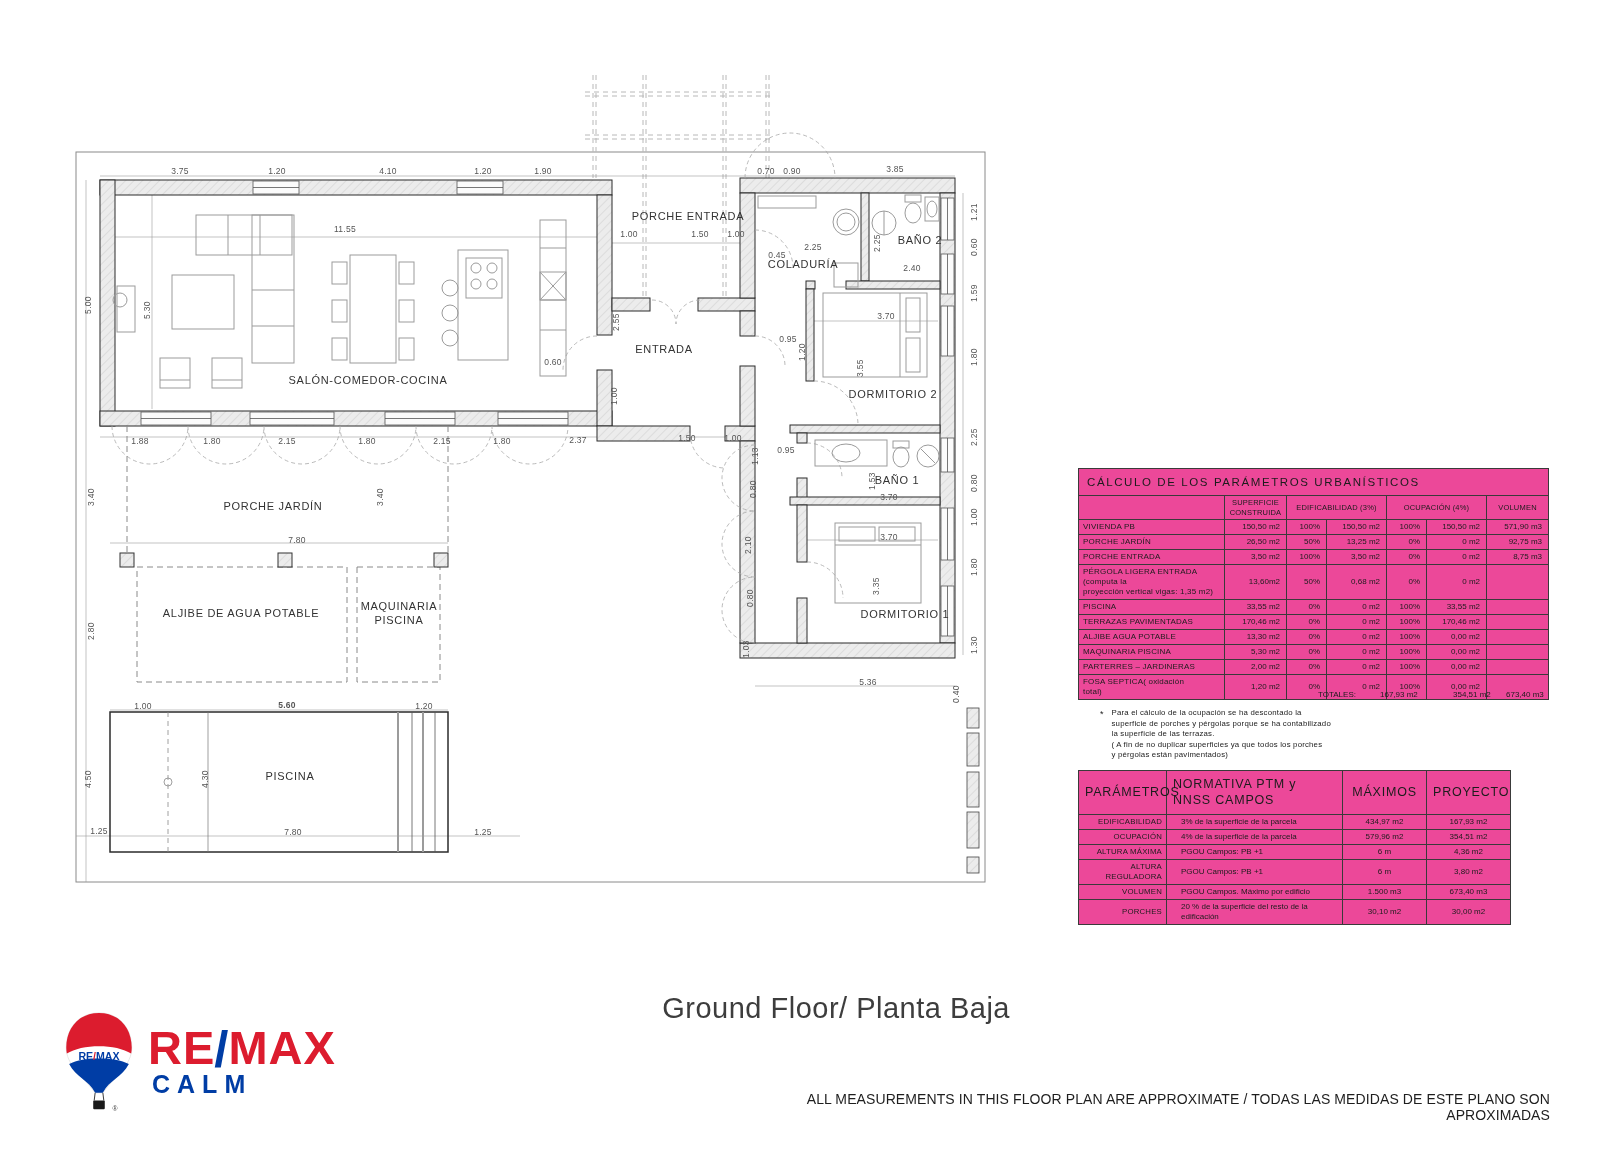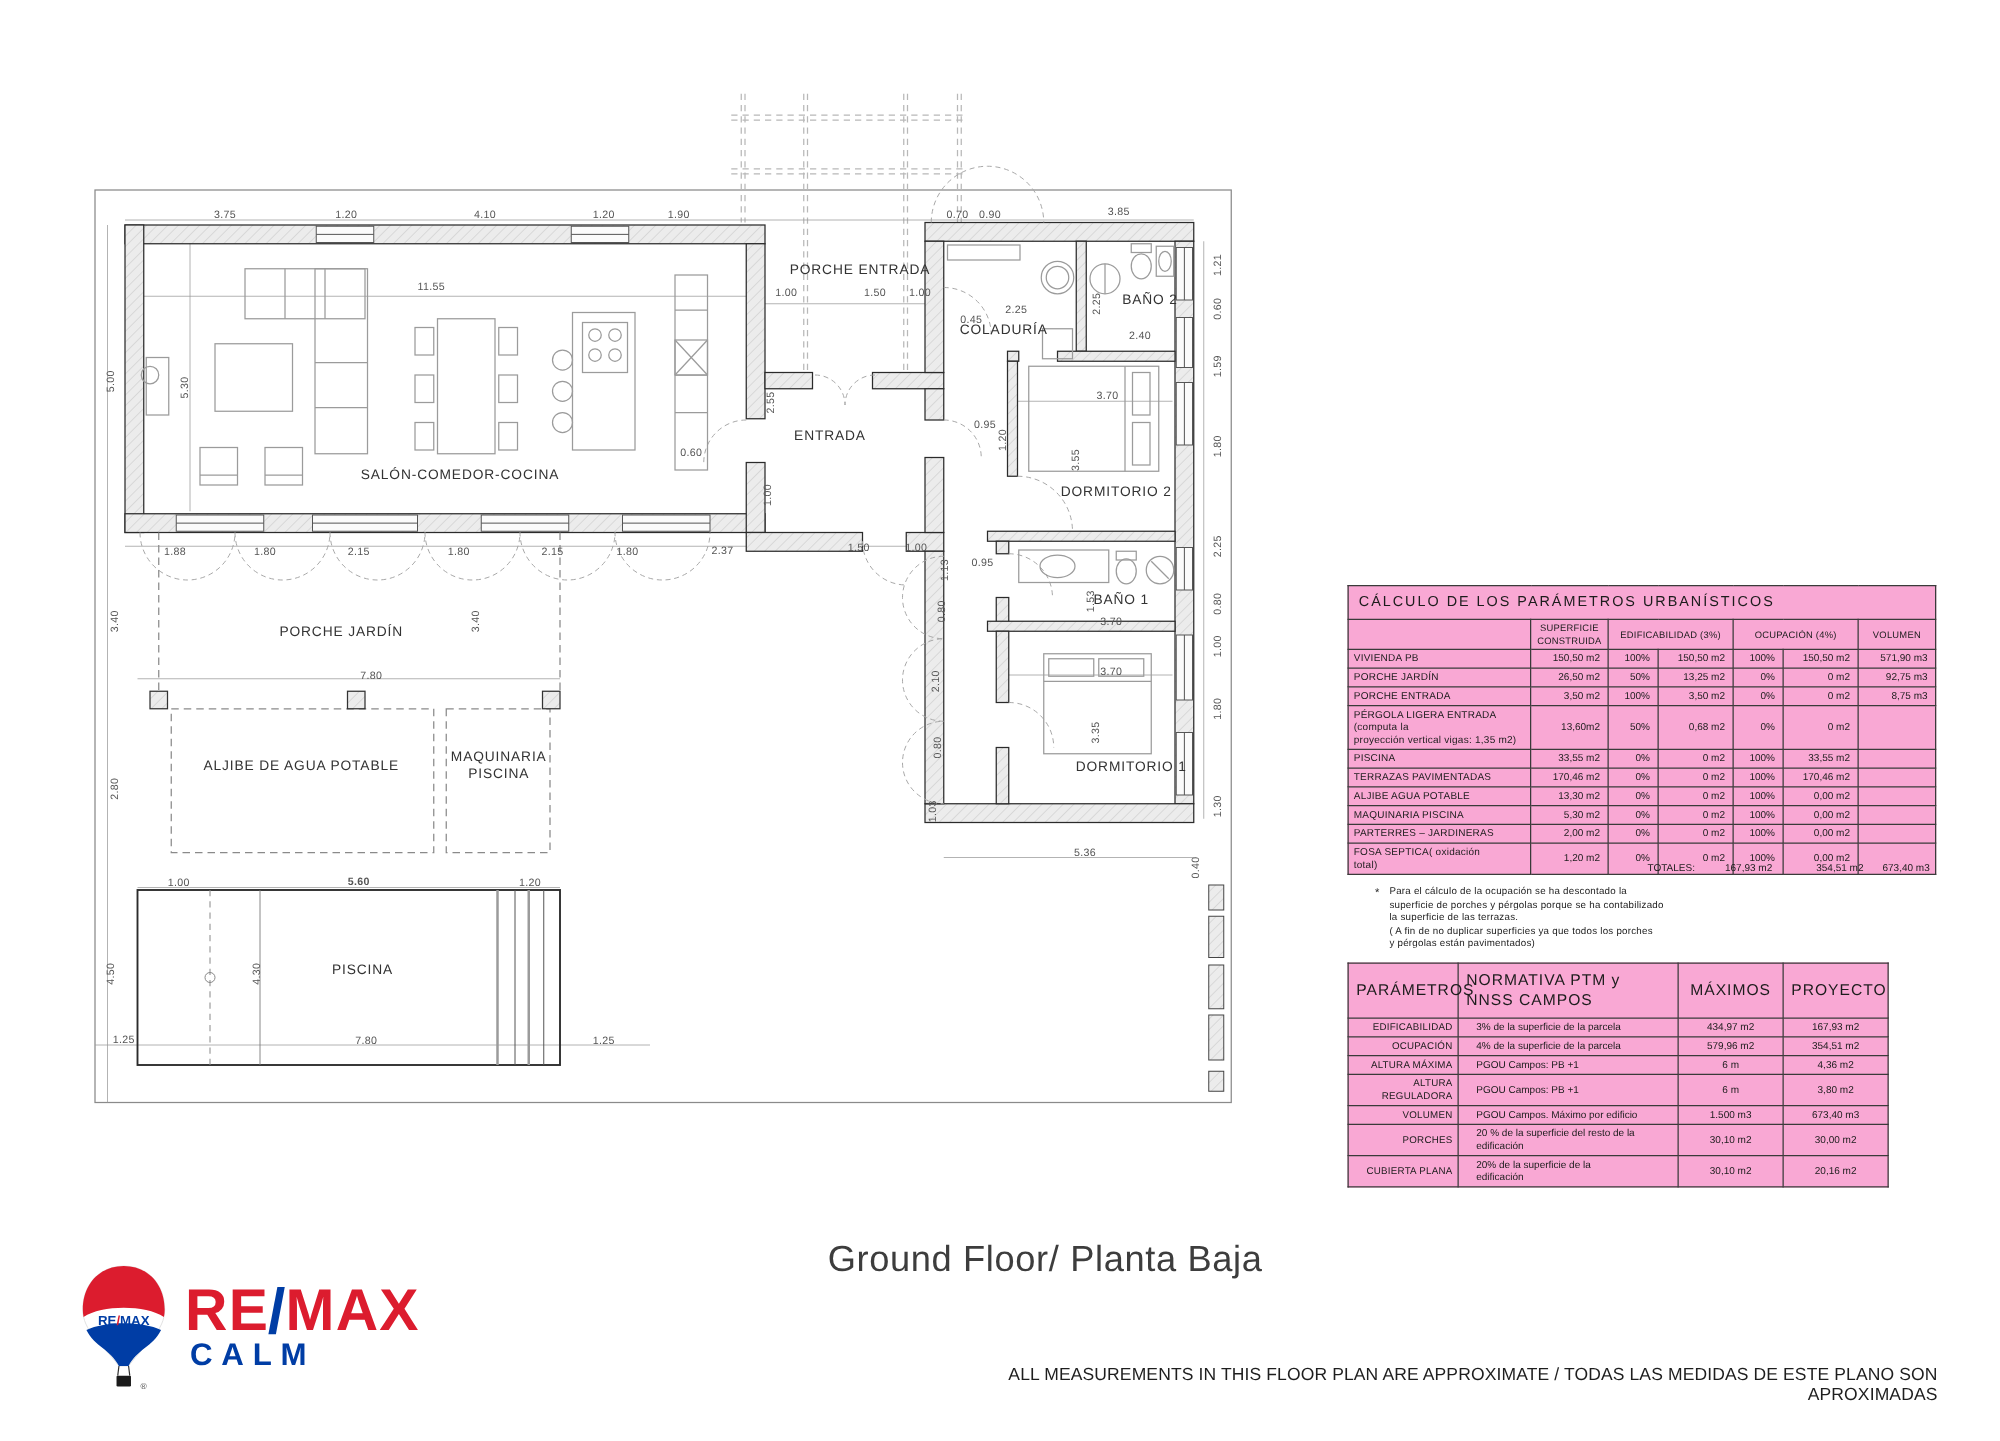--- a/index.html
+++ b/index.html
@@ -6,21 +6,21 @@
   #canvas{position:relative;width:1600px;height:1153px;background:#fff;overflow:hidden;
           font-family:"Liberation Sans",sans-serif;}
   #plan-svg{position:absolute;left:0;top:0;}
   
   .dim{position:absolute;font-size:8.5px;color:#555;transform:translate(-50%,-50%);
        white-space:nowrap;letter-spacing:.3px;}
   .dim.rot{transform:translate(-50%,-50%) rotate(-90deg);}
   .room{position:absolute;font-size:11px;color:#333;transform:translate(-50%,-50%);
         letter-spacing:.7px;white-space:pre;text-align:center;line-height:1.3;}
   
-  .ptable{position:absolute;border-collapse:collapse;table-layout:fixed;background:#f9a8d4;}
+  .ptable{position:absolute;border-collapse:collapse;table-layout:fixed;background:#ec4899;}
   .ptable th,.ptable td{border:1px solid #3a3a3a;font-weight:normal;padding:2px 4px;
         font-size:8px;color:#1c1c1c;line-height:1.25;}
   .ptable .title{font-size:11.5px;letter-spacing:1.6px;text-align:left;padding:6px 8px;}
   .ptable .hdr{font-size:7.5px;text-align:center;letter-spacing:.2px;}
   .ptable td.cname{text-align:left;white-space:pre-line;letter-spacing:.2px;}
   .ptable td.cnum{text-align:right;padding-right:6px;white-space:nowrap;}
   #calc-table{left:1078px;top:468px;width:470px;}
   #calc-table col.c0{width:146px}#calc-table col.c1{width:62px}#calc-table col.c2{width:40px}
   #calc-table col.c3{width:60px}#calc-table col.c4{width:40px}#calc-table col.c5{width:60px}
   #calc-table col.c6{width:62px}
@@ -530,27 +530,20 @@
           <td class="sval">1.500 m3</td>
           <td class="sval">673,40   m3</td>
         </tr>
         <tr>
           <td class="sname">PORCHES</td>
           <td class="snorm">20 % de la superficie del resto de la
 edificación</td>
           <td class="sval">30,10 m2</td>
           <td class="sval">30,00 m2</td>
         </tr>
-        <tr>
-          <td class="sname">CUBIERTA PLANA</td>
-          <td class="snorm">20% de la superficie de la
-edificación</td>
-          <td class="sval">30,10 m2</td>
-          <td class="sval">20,16   m2</td>
-        </tr>
       </tbody>
   </table>
 
   <div id="floor-title">Ground Floor/ Planta Baja</div>
   <div id="disclaimer">ALL MEASUREMENTS IN THIS FLOOR PLAN ARE APPROXIMATE / TODAS LAS MEDIDAS DE ESTE PLANO SON APROXIMADAS</div>
 
   <div id="logo">
     <svg id="balloon" width="82" height="104" viewBox="0 0 84 108">
       <path d="M42,3 C63,3 76,19 76,39 C76,57 61,66 46,86 L38,86 C23,66 8,57 8,39 C8,19 21,3 42,3 Z" fill="#fff" stroke="#e0e0e0" stroke-width="0.8"></path>
       <path d="M42,3 C63,3 76,19 76,39 C76,41 75.8,43 75.4,45.2 C60,35 24,35 8.6,45.2 C8.2,43 8,41 8,39 C8,19 21,3 42,3 Z" fill="var(--remax-red)"></path>

